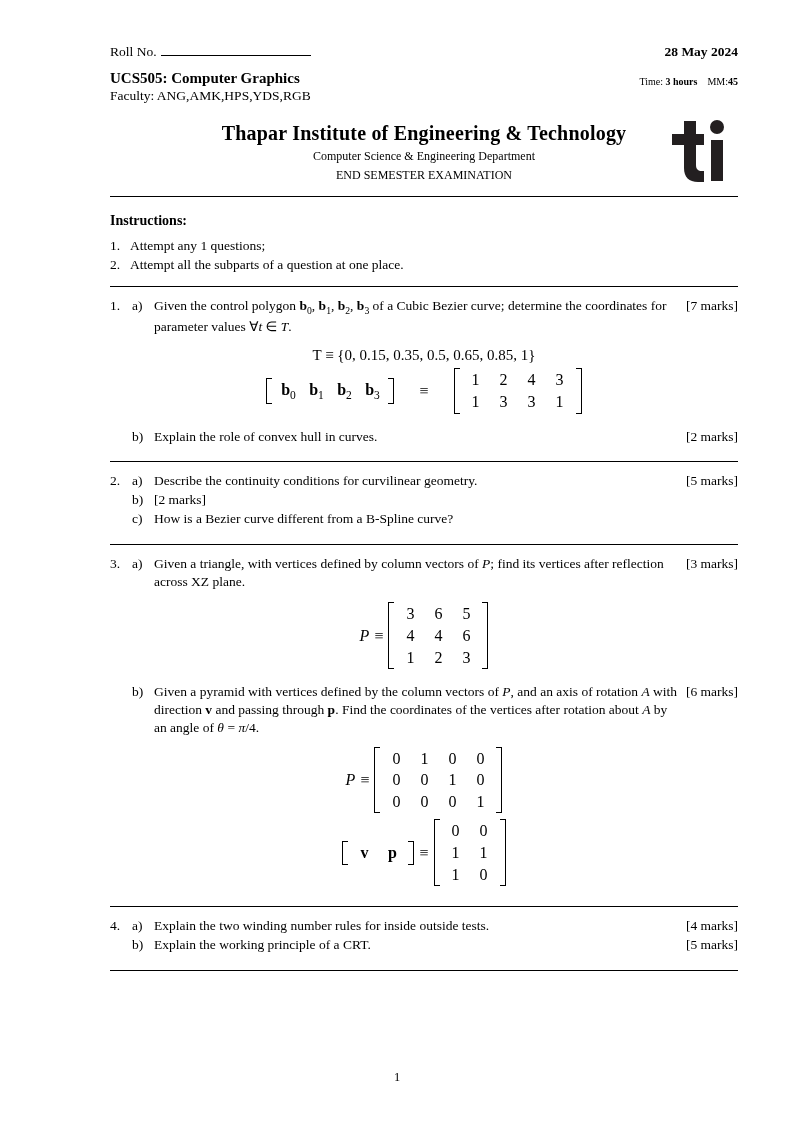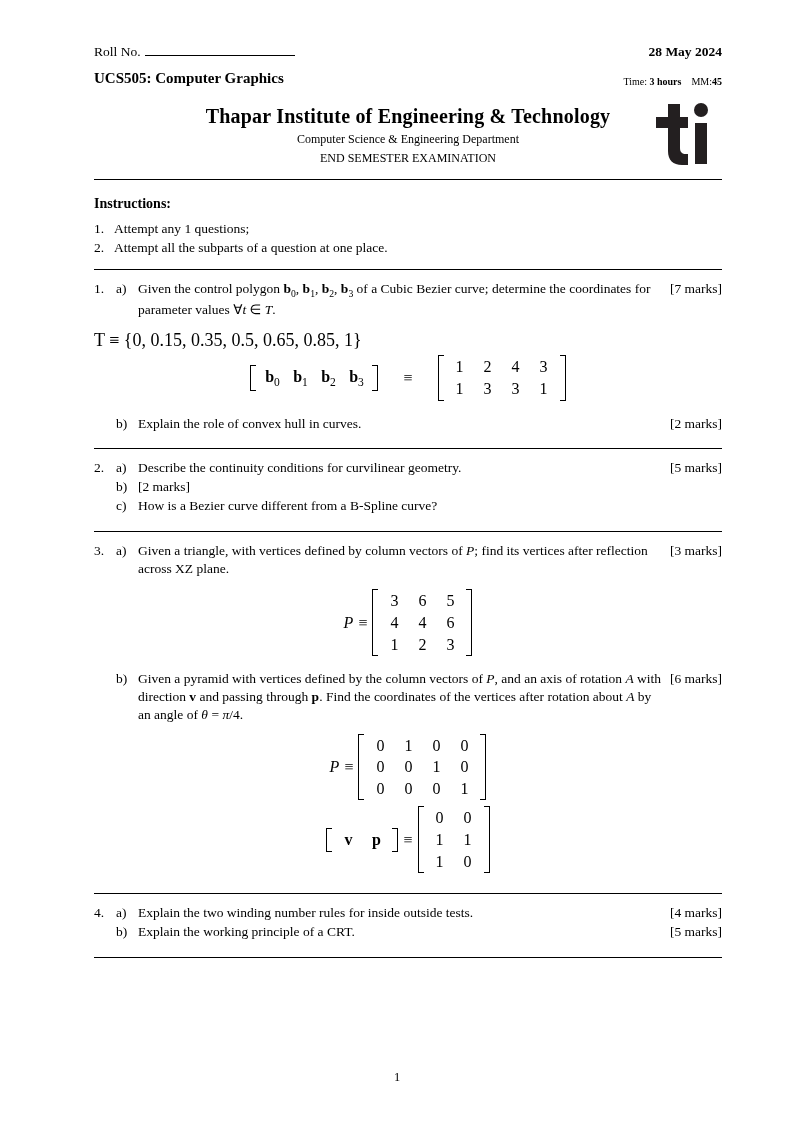--- a/index.html
+++ b/index.html
@@ -17,21 +17,21 @@
   }
   .page {
     position: absolute;
     left: 0; top: 0;
     width: 794px;
     height: 1123px;
     padding: 0;
   }
   .content {
     position: absolute;
-    left: 94px;
+    left: 110px;
     top: 44px;
     width: 628px;
   }
   
   .row {
     display: flex;
     justify-content: space-between;
     align-items: flex-end;
   }
   .rollno {
@@ -132,22 +132,22 @@
   .qtext {
     flex: 1 1 auto;
     padding-right: 4px;
   }
   .marks {
     flex: 0 0 auto;
     text-align: left;
     white-space: nowrap;
   }
   .mathline {
-    text-align: left;
-    font-size: 18px;
+    text-align: center;
+    font-size: 15px;
     margin: 12px 0 4px 0;
   }
   
   .matrix {
     display: inline-flex;
     align-items: center;
     vertical-align: middle;
   }
   .brk {
     display: inline-block;
@@ -196,20 +196,21 @@
     <div class="row">
       <div class="coursecode">UCS505: Computer Graphics</div>
       <div class="timing">
         <span>Time:</span>
         <b>3 hours</b>
         &nbsp;&nbsp;
         <span>MM:</span><b>45</b>
       </div>
     </div>
 
+    <div class="faculty">Faculty:  ANG,AMK,HPS,YDS,RGB</div>
 
     <div class="center-block">
       <div class="inst-name">Thapar Institute of Engineering &amp; Technology</div>
       <div class="dept-name">Computer Science &amp; Engineering Department</div>
       <div class="exam-name">END SEMESTER EXAMINATION</div>
       <svg class="logo" viewBox="0 0 62 66">
         <path d="M6 16 h12 v-13 h12 v13 h8 v11 h-8 v20 c0 4 2 6 6 6 h2 v11 h-6 c-9 0 -14 -5 -14 -14 v-23 h-12 z" fill="#231f20"></path>
         <rect x="45" y="22" width="12" height="41" fill="#231f20"></rect>
         <circle cx="51" cy="9" r="7" fill="#231f20"></circle>
       </svg>

